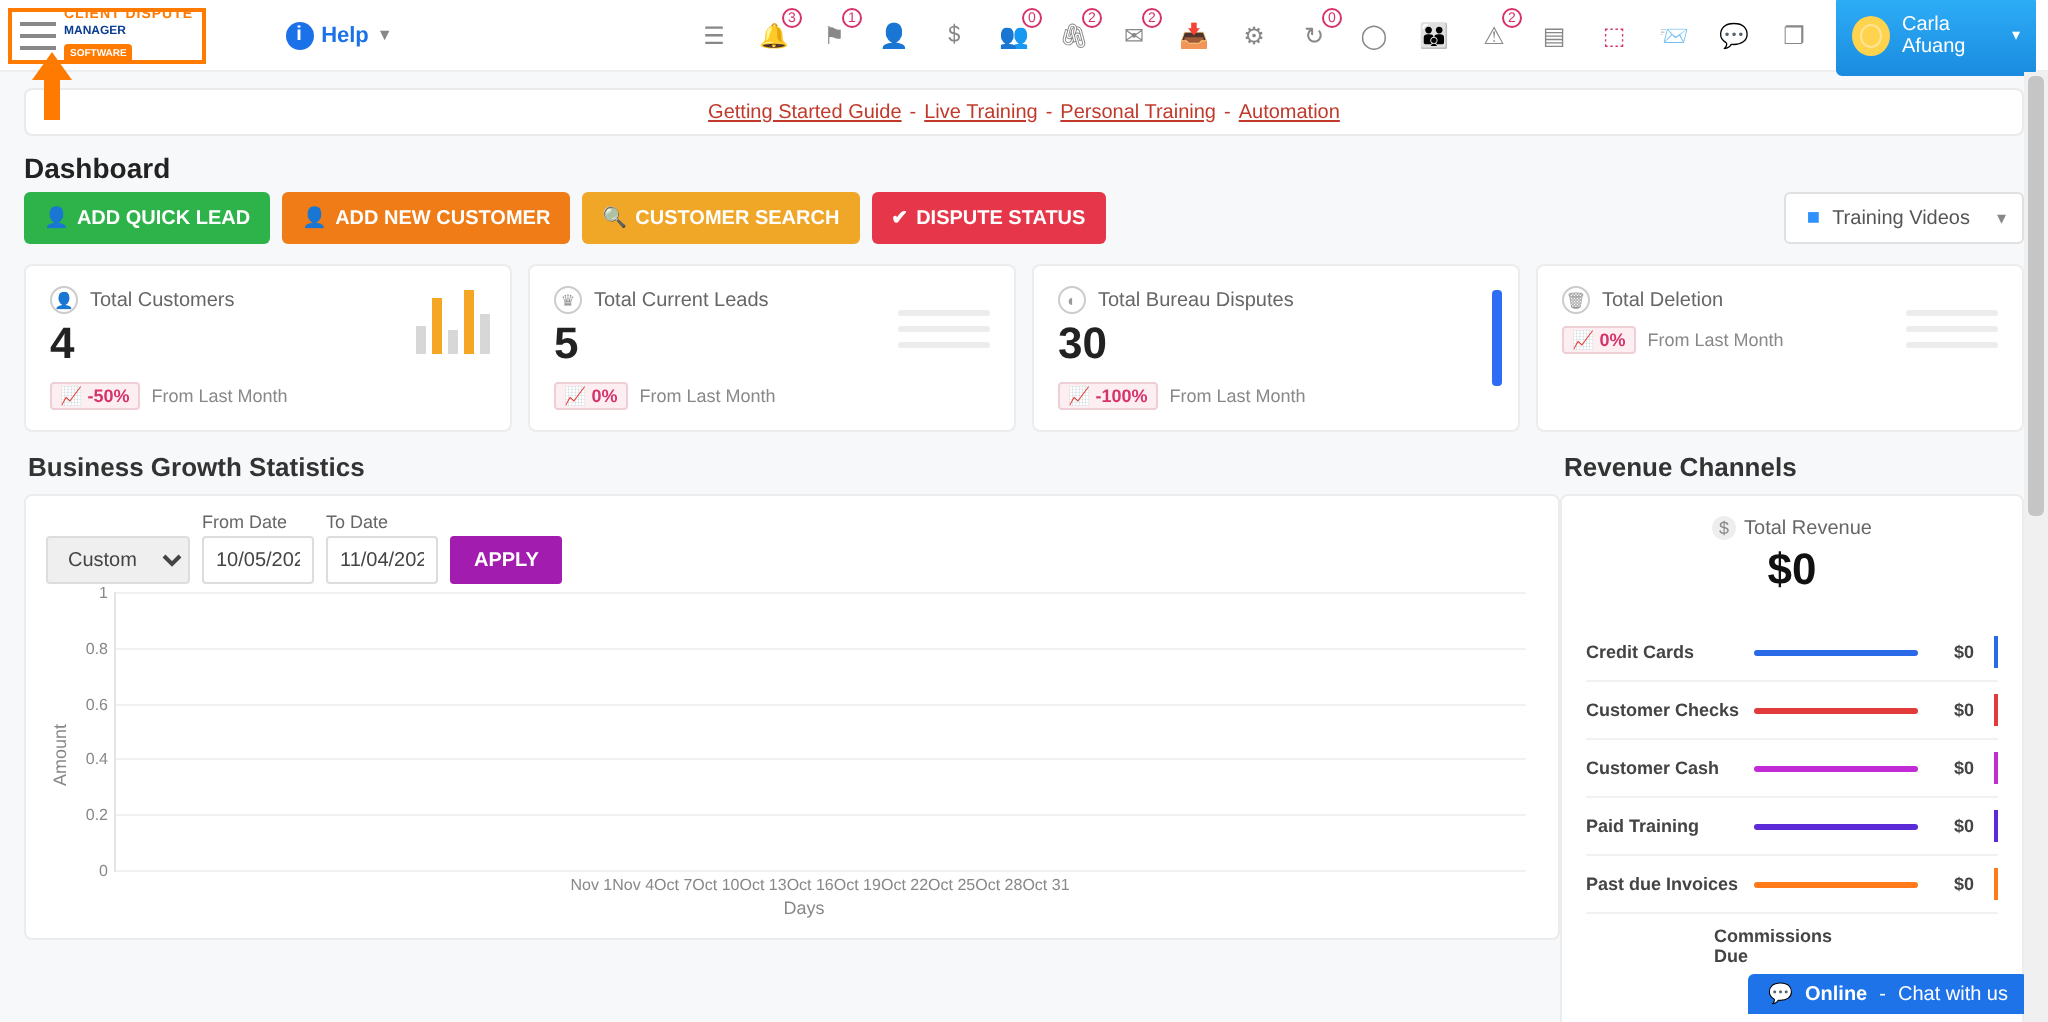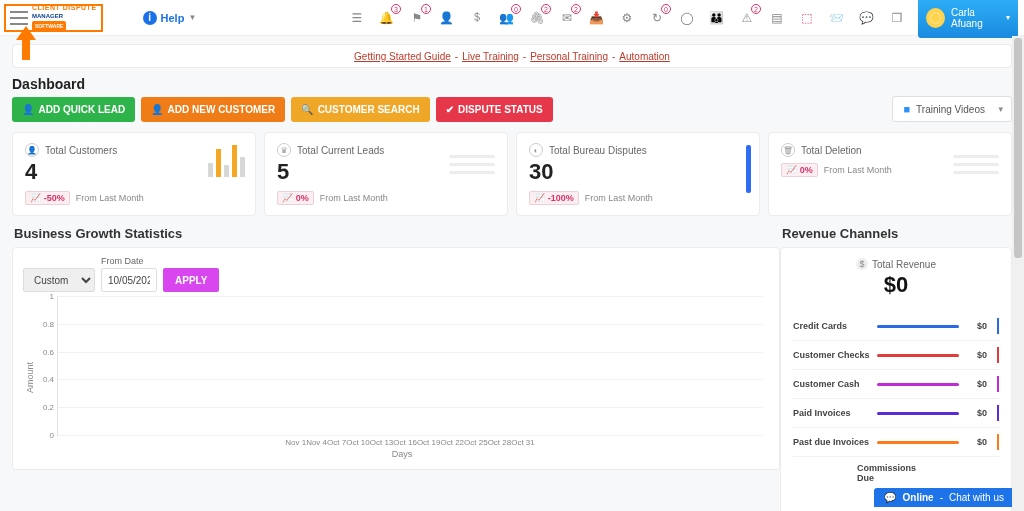--- a/index.html
+++ b/index.html
@@ -61,21 +61,21 @@
   
   .lower { display:grid; grid-template-columns: 1fr 232px; padding:10px 12px 0; }
   .panel { background:#fff; border:1px solid #ececec; border-radius:4px; }
   .bgs-inner { padding:8px 10px 10px; }
   .filters { display:flex; gap:6px; align-items:flex-end; font-size:9px; color:#666; }
   .filters .field { display:flex; flex-direction:column; gap:2px;}
   .filters label { font-size:9px; color:#666; }
   .filters select, .filters input { font-size:10px; padding:4px 6px; border:1px solid #ddd; border-radius:2px; height:24px; color:#444;}
   .filters select { width:72px;}
   .filters input { width:56px;}
-  .filters .apply { background:#d946ef; border:none; color:#fff; font-size:10px; font-weight:700; padding:6px 12px; border-radius:2px; height:24px; cursor:pointer;}
+  .filters .apply { background:#a21caf; border:none; color:#fff; font-size:10px; font-weight:700; padding:6px 12px; border-radius:2px; height:24px; cursor:pointer;}
   
   .chartwrap { display:flex; margin-top:4px; }
   .ylabel { writing-mode:vertical-rl; transform:rotate(180deg); font-size:9px; color:#888; text-align:center; padding-right:2px;}
   .chart { flex:1; }
   .grid { position:relative; height:140px; border-left:1px solid #e4e4e4; border-bottom:1px solid #e4e4e4; margin-left:22px; margin-right:6px;}
   .grid .hline { position:absolute; left:0; right:0; border-top:1px solid #f1f1f1; font-size:8px; color:#888;}
   .grid .hline span { position:absolute; left:-22px; top:-5px; width:18px; text-align:right;}
   .xticks { display:flex; justify-content:center; margin:2px 6px 0 22px; font-size:8px; color:#888;}
   .xlabel { font-size:9px; color:#888; text-align:center; margin-top:2px;}
   
@@ -261,20 +261,24 @@
     <div class="panel bgs-inner">
       <div class="filters">
         <div class="field">
           <label>&nbsp;</label>
           <select><option>Custom</option></select>
         </div>
         <div class="field">
           <label>From Date</label>
           <input type="text" value="10/05/2022" style="">
         </div>
+        <div class="field">
+          <label>To Date</label>
+          <input type="text" value="11/04/2022" style="">
+        </div>
         <button class="apply">APPLY</button>
       </div>
       <div class="chartwrap">
         <div class="ylabel">Amount</div>
         <div class="chart">
           <div class="grid">
             <div class="hline" style="top:0%">
                 <span>1</span>
               </div>
             <div class="hline" style="top:20%">
@@ -335,21 +339,21 @@
             <span class="val">$0</span>
             <span class="edge" style="background:#e23b3b"></span>
           </div>
         <div class="ch">
             <span class="name">Customer Cash</span>
             <span class="bar" style="background:#c02bd6"></span>
             <span class="val">$0</span>
             <span class="edge" style="background:#c02bd6"></span>
           </div>
         <div class="ch">
-            <span class="name">Paid Invoices</span>
+            <span class="name">Paid Training</span>
             <span class="bar" style="background:#5a2bd6"></span>
             <span class="val">$0</span>
             <span class="edge" style="background:#5a2bd6"></span>
           </div>
         <div class="ch">
             <span class="name">Past due Invoices</span>
             <span class="bar" style="background:#ff7a1a"></span>
             <span class="val">$0</span>
             <span class="edge" style="background:#ff7a1a"></span>
           </div>

